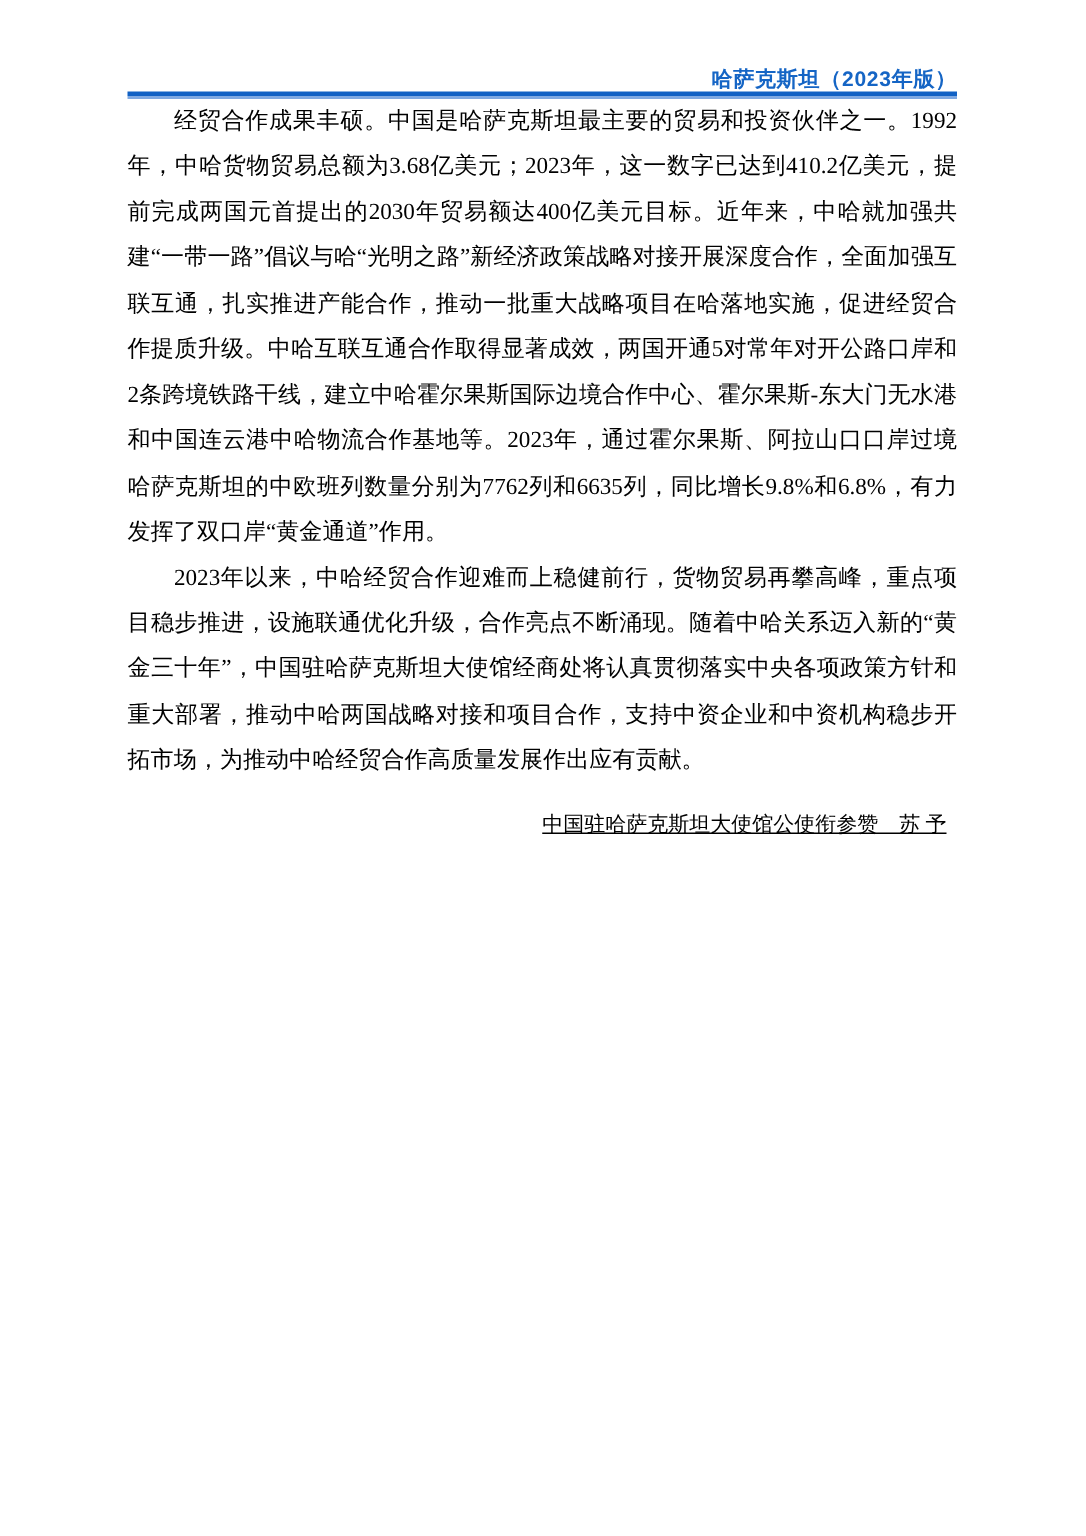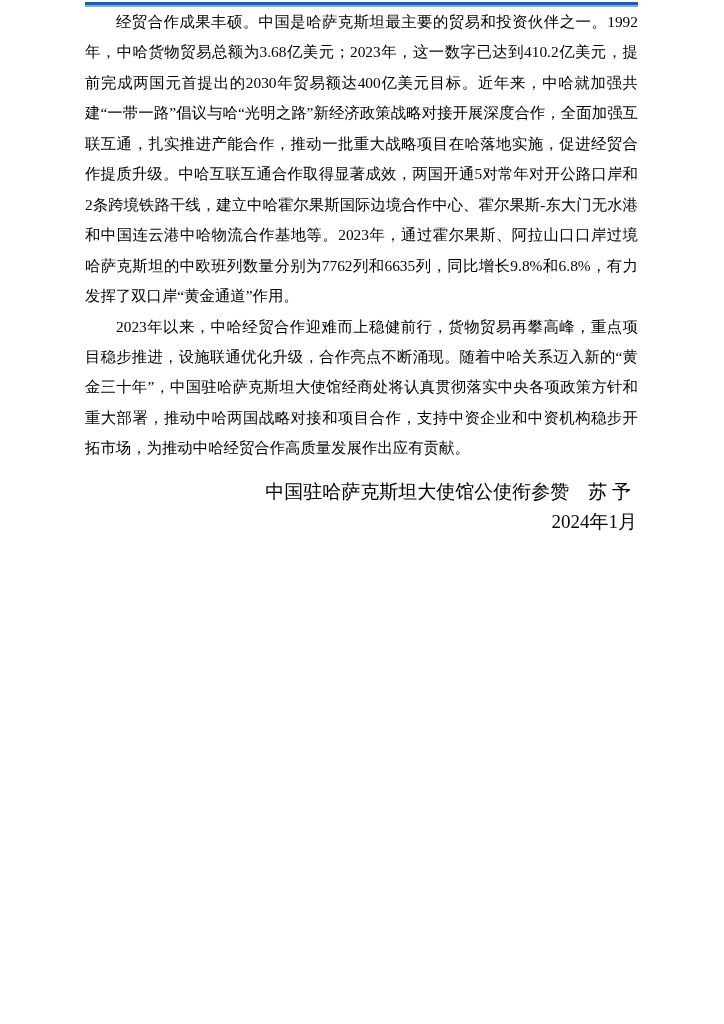--- a/index.html
+++ b/index.html
@@ -43,42 +43,43 @@
   }
   .doc-body p {
     margin: 0;
     text-align: justify;
     text-justify: inter-character;
     word-break: break-all;
     text-indent: 31px;
   }
   .signature-block {
     margin-top: 13px;
-    font-size: 19px;
+    font-size: 14px;
     line-height: 30.45px;
     text-align: right;
+    text-decoration: underline;
   }
   .signature-author {
     padding-right: 7px;
   }
   .signature-date {
     padding-right: 1px;
   }
 </style>
 </head>
 <body>
 
 <div class="page">
 
+  <div class="header-title">哈萨克斯坦（2023年版）</div>
 
   <div class="header-rule"></div>
 
   <div class="doc-body">
     <p>经贸合作成果丰硕。中国是哈萨克斯坦最主要的贸易和投资伙伴之一。1992年，中哈货物贸易总额为3.68亿美元；2023年，这一数字已达到410.2亿美元，提前完成两国元首提出的2030年贸易额达400亿美元目标。近年来，中哈就加强共建“一带一路”倡议与哈“光明之路”新经济政策战略对接开展深度合作，全面加强互联互通，扎实推进产能合作，推动一批重大战略项目在哈落地实施，促进经贸合作提质升级。中哈互联互通合作取得显著成效，两国开通5对常年对开公路口岸和2条跨境铁路干线，建立中哈霍尔果斯国际边境合作中心、霍尔果斯-东大门无水港和中国连云港中哈物流合作基地等。2023年，通过霍尔果斯、阿拉山口口岸过境哈萨克斯坦的中欧班列数量分别为7762列和6635列，同比增长9.8%和6.8%，有力发挥了双口岸“黄金通道”作用。</p>
     <p>2023年以来，中哈经贸合作迎难而上稳健前行，货物贸易再攀高峰，重点项目稳步推进，设施联通优化升级，合作亮点不断涌现。随着中哈关系迈入新的“黄金三十年”，中国驻哈萨克斯坦大使馆经商处将认真贯彻落实中央各项政策方针和重大部署，推动中哈两国战略对接和项目合作，支持中资企业和中资机构稳步开拓市场，为推动中哈经贸合作高质量发展作出应有贡献。</p>
   </div>
 
   <div class="signature-block">
     <div class="signature-author">中国驻哈萨克斯坦大使馆公使衔参赞　苏 予</div>
-    <div class="signature-date">2024年1月</div>
   </div>
 
 </div>
 
 </body></html>

